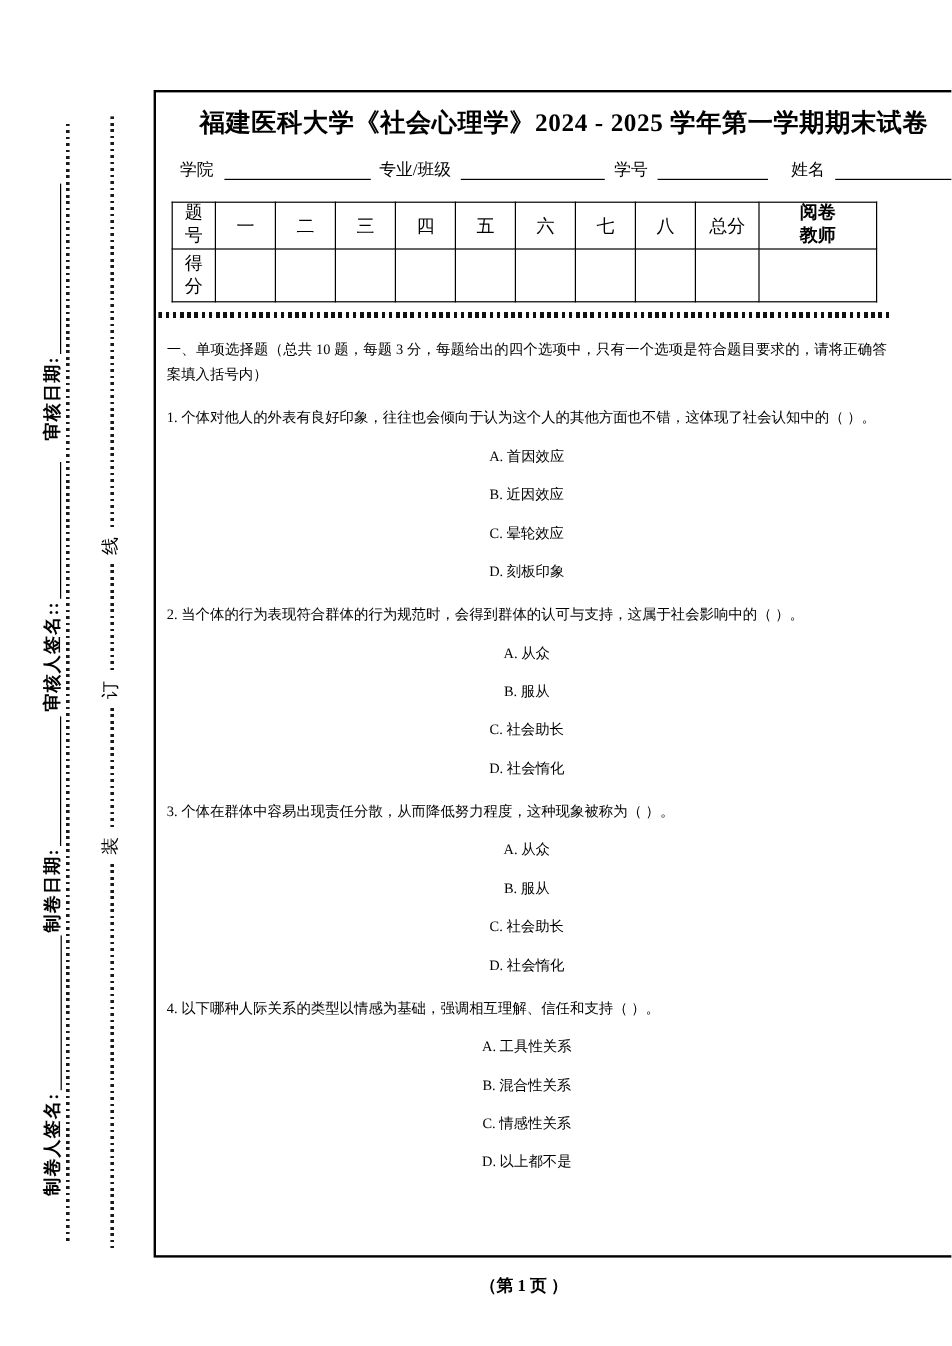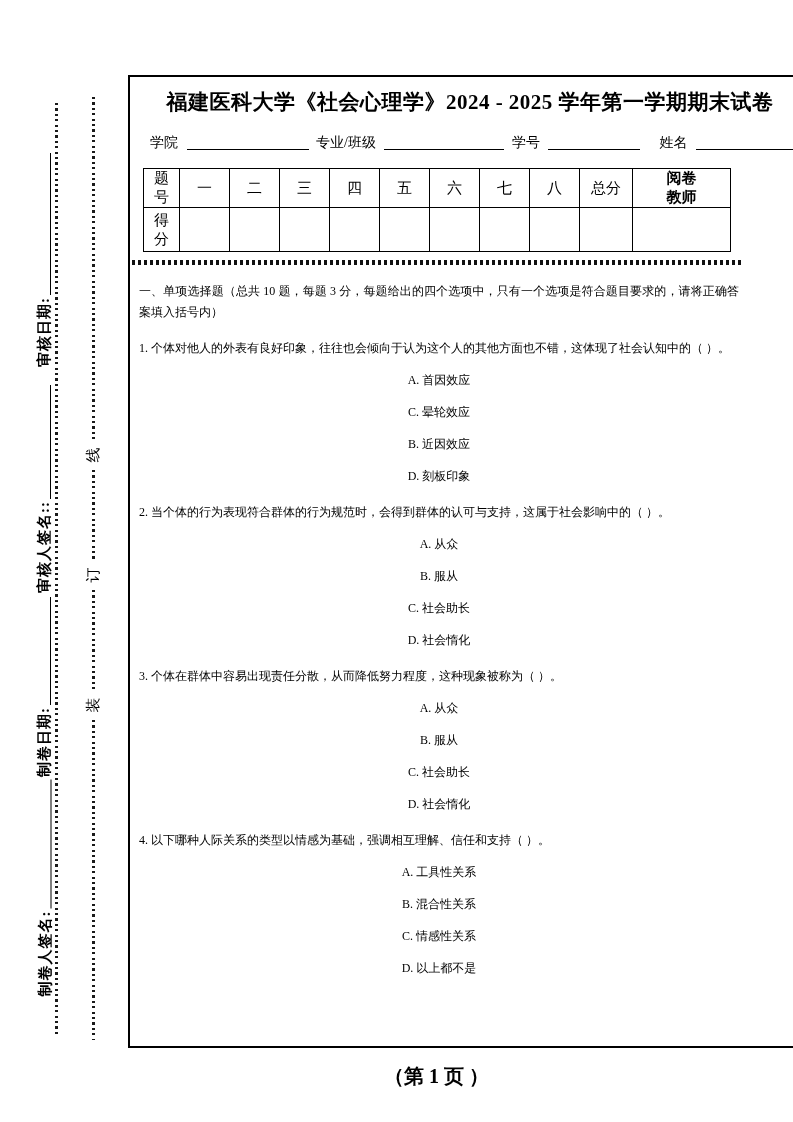--- a/index.html
+++ b/index.html
@@ -79,21 +79,21 @@
 
   .content {
     margin:16px 8px 0 9px; width:600px;
     font-size:12px; line-height:21px; text-align:justify;
   }
   .qtext { margin-top:15px; }
   .opt { margin-top:11px; text-align:center; }
 
   .footer {
     position:absolute; left:128px; top:1063px; width:617px;
-    text-align:center; font-size:20px; font-weight:bold;
+    text-align:center; font-size:14px; font-weight:bold;
   }
 </style>
 </head>
 <body>
 
 <div class="page">
 
   <div>
     <div class="seal-group g1">
       <span class="seal-label">审核日期:</span>
@@ -174,22 +174,22 @@
       </table>
 
     <div class="dotsep"></div>
 
     <div class="content">
       <p class="sect">一、单项选择题（总共 10 题，每题 3 分，每题给出的四个选项中，只有一个选项是符合题目要求的，请将正确答案填入括号内）</p>
 
       <div class="q">
         <p class="qtext">1.  个体对他人的外表有良好印象，往往也会倾向于认为这个人的其他方面也不错，这体现了社会认知中的（  ）。</p>
         <p class="opt">A.  首因效应</p>
+        <p class="opt">B.  近因效应</p>
         <p class="opt">C.  晕轮效应</p>
-        <p class="opt">B.  近因效应</p>
         <p class="opt">D.  刻板印象</p>
       </div>
 
       <div class="q">
         <p class="qtext">2.  当个体的行为表现符合群体的行为规范时，会得到群体的认可与支持，这属于社会影响中的（  ）。</p>
         <p class="opt">A.  从众</p>
         <p class="opt">B.  服从</p>
         <p class="opt">C.  社会助长</p>
         <p class="opt">D.  社会惰化</p>
       </div>

